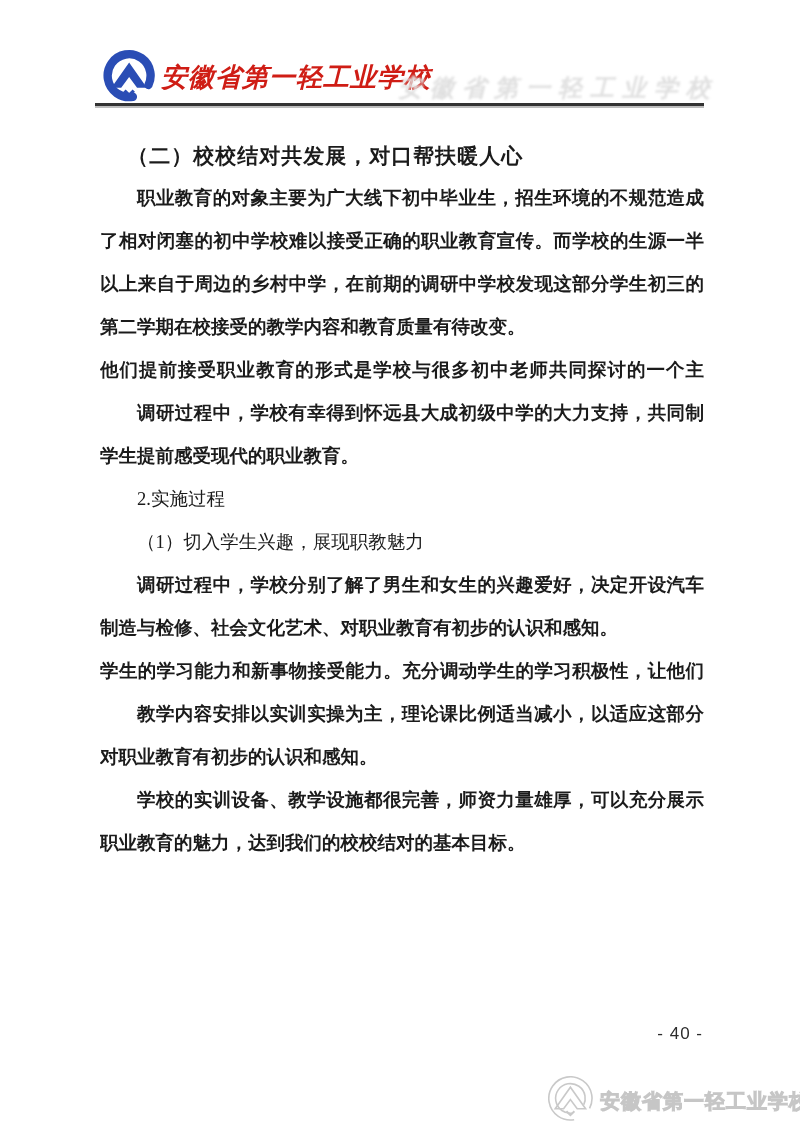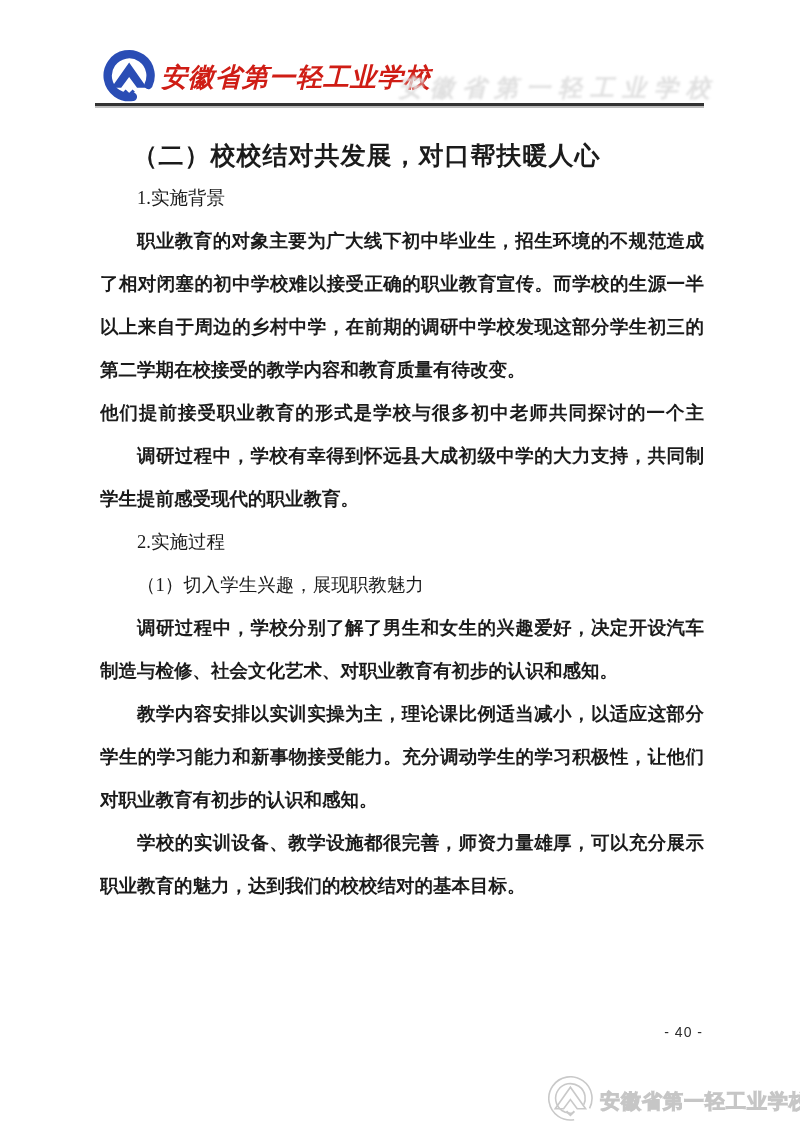--- a/index.html
+++ b/index.html
@@ -55,21 +55,21 @@
   
   .doc-body {
     position: absolute;
     left: 100px; top: 134px;
     width: 604px;
   }
   .line { height: 43px; line-height: 43px; white-space: nowrap; }
   .heading {
     font-family: "Liberation Sans", sans-serif;
     font-weight: bold;
-    font-size: 25px;
+    font-size: 21px;
     text-indent: 1.3em;
     letter-spacing: 1px;
   }
   .subheading {
     font-size: 18.5px;
     text-indent: 2em;
   }
   .body-line {
     font-size: 18.5px;
     white-space: normal;
@@ -79,21 +79,21 @@
     font-weight: bold;
   }
   .body-line.first { text-indent: 2em; }
   .body-line.last  { text-align-last: left; }
 
   
   .page-number {
     position: absolute;
     top: 1024px; right: 97px;
     font-family: "Liberation Sans", sans-serif;
-    font-size: 14px;
+    font-size: 17px;
     letter-spacing: 1px;
     color: #2c2c2c;
   }
   .wm { position: absolute; right: 12px; top: 1074px; width: 240px; height: 52px; }
   .wm-logo { position: absolute; left: 0; top: 2px; width: 48px; height: 48px; }
   .wm-text {
     position: absolute;
     left: 52px; top: 14px;
     font-size: 20px;
     font-weight: bold;
@@ -114,34 +114,33 @@
     <circle cx="28" cy="28" r="23" fill="none" stroke="#2a4db5" stroke-width="9" stroke-dasharray="122 22.5" transform="rotate(80 28 28)" stroke-linecap="round"></circle>
     <path d="M 9 41 L 28 14 L 47 41 L 36.5 41 L 28 29.5 L 19.5 41 Z" fill="#2a4db5"></path>
     <path d="M 23 44 L 28 49 L 33 44" fill="none" stroke="#2a4db5" stroke-width="3.5"></path>
   </svg>
   <div class="hdr-title">安徽省第一轻工业学校</div>
   <div class="hdr-ghost">安徽省第一轻工业学校</div>
   <div class="hdr-rule"></div>
 
   <div class="doc-body" id="doc-body">
       <div class="line heading">（二）校校结对共发展，对口帮扶暖人心</div>
-      <div class="line subheading">1.实施背景</div>
       <div class="line body-line first">职业教育的对象主要为广大线下初中毕业生，招生环境的不规范造成</div>
       <div class="line body-line">了相对闭塞的初中学校难以接受正确的职业教育宣传。而学校的生源一半</div>
       <div class="line body-line">以上来自于周边的乡村中学，在前期的调研中学校发现这部分学生初三的</div>
       <div class="line body-line last">第二学期在校接受的教学内容和教育质量有待改变。</div>
       <div class="line body-line">他们提前接受职业教育的形式是学校与很多初中老师共同探讨的一个主</div>
       <div class="line body-line first">调研过程中，学校有幸得到怀远县大成初级中学的大力支持，共同制</div>
       <div class="line body-line last">学生提前感受现代的职业教育。</div>
       <div class="line subheading">2.实施过程</div>
       <div class="line subheading">（1）切入学生兴趣，展现职教魅力</div>
       <div class="line body-line first">调研过程中，学校分别了解了男生和女生的兴趣爱好，决定开设汽车</div>
       <div class="line body-line last">制造与检修、社会文化艺术、对职业教育有初步的认识和感知。</div>
+      <div class="line body-line">学生的学习能力和新事物接受能力。充分调动学生的学习积极性，让他们</div>
       <div class="line body-line first">教学内容安排以实训实操为主，理论课比例适当减小，以适应这部分</div>
-      <div class="line body-line">学生的学习能力和新事物接受能力。充分调动学生的学习积极性，让他们</div>
       <div class="line body-line last">对职业教育有初步的认识和感知。</div>
       <div class="line body-line first">学校的实训设备、教学设施都很完善，师资力量雄厚，可以充分展示</div>
       <div class="line body-line last">职业教育的魅力，达到我们的校校结对的基本目标。</div>
     </div>
 
   <div class="page-number">- 40 -</div>
 
   <div class="wm">
     <svg class="wm-logo" viewBox="0 0 60 60" xmlns="http://www.w3.org/2000/svg">
       <circle cx="28" cy="28" r="27" fill="none" stroke="#c9c9c9" stroke-width="2" stroke-dasharray="144 26" transform="rotate(80 28 28)"></circle>

